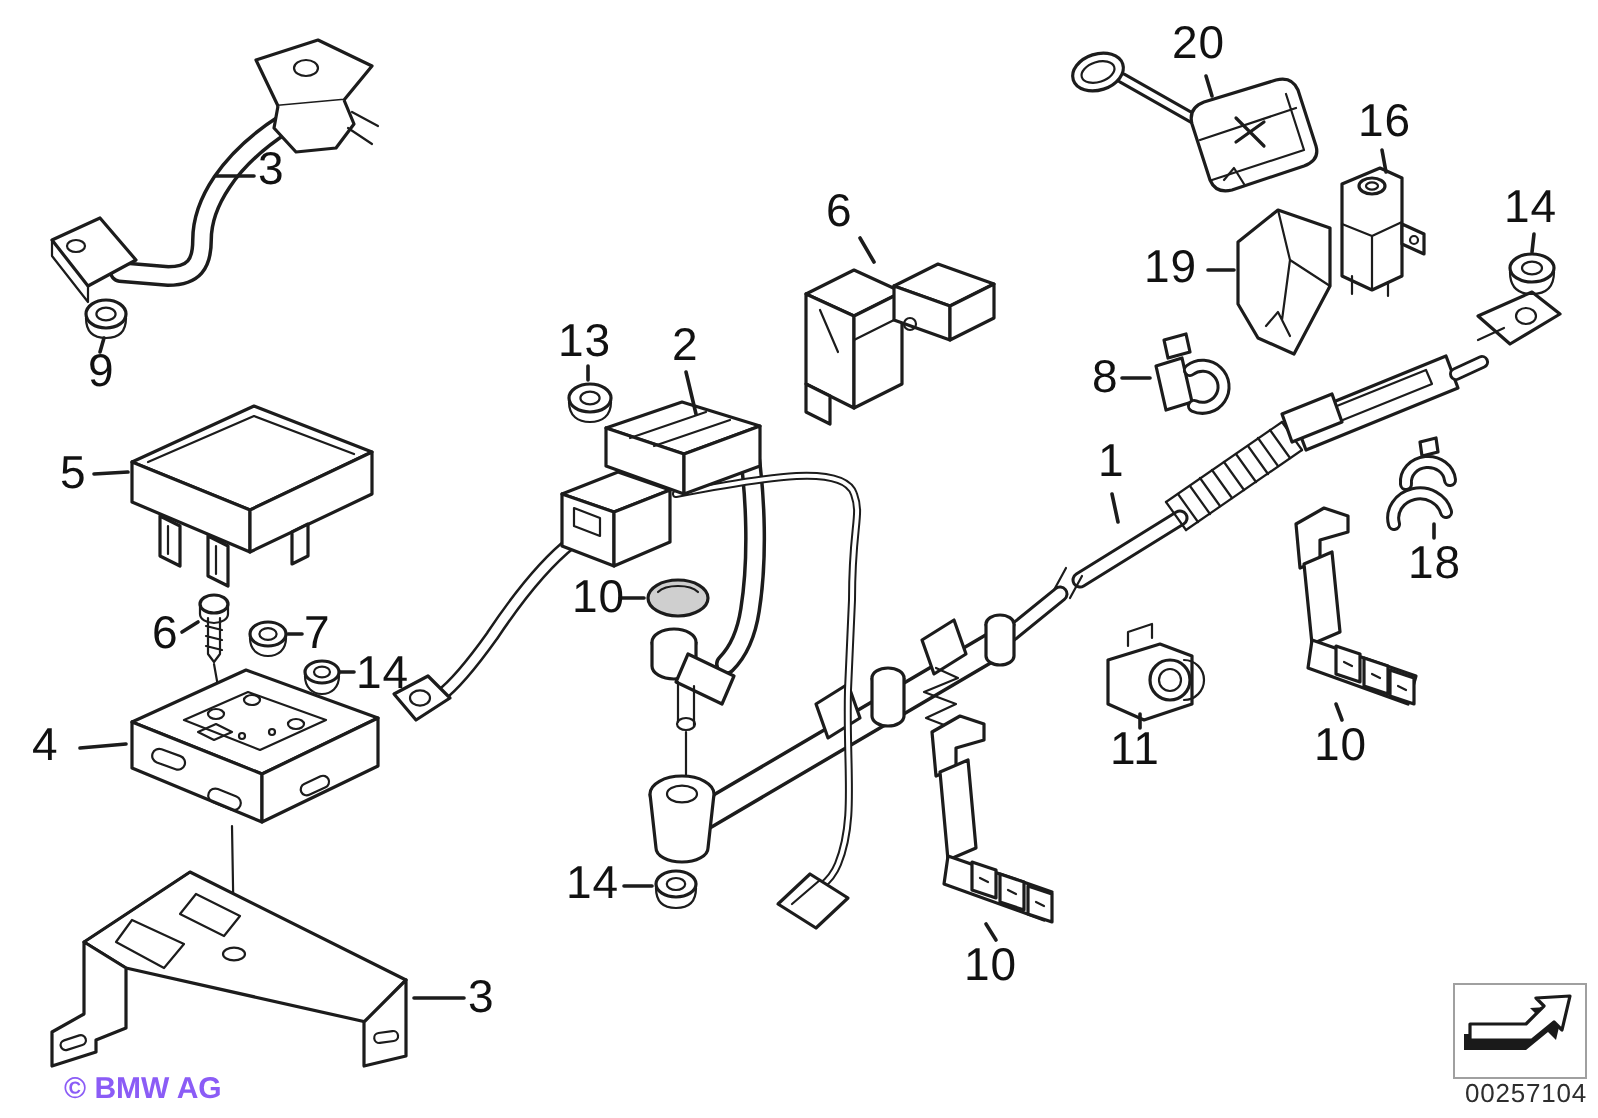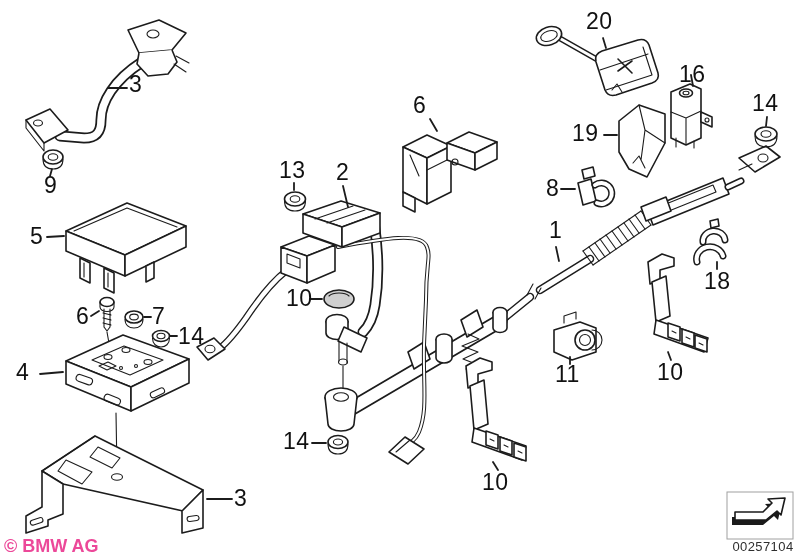--- a/index.html
+++ b/index.html
@@ -6,21 +6,21 @@
   .stage{
     position:relative;width:799px;height:559px;background:#ffffff;overflow:hidden;
     font-family:"Liberation Sans", sans-serif;
   }
   .stage svg{position:absolute;left:0;top:0;}
   .callout{
     position:absolute;font-weight:normal;font-size:23px;line-height:1;
     color:#111111;letter-spacing:0.5px;white-space:nowrap;
   }
   .copyright{
-    position:absolute;left:4px;top:536px;font-size:18px;font-weight:bold;color:#ec4899;
+    position:absolute;left:32px;top:536px;font-size:15px;font-weight:bold;color:#8b5cf6;
   }
   .imgno{
     position:absolute;left:731px;top:539px;width:64px;text-align:center;
     font-size:13px;color:#2e2e2e;letter-spacing:0.4px;
   }
   
   .ln{fill:none;stroke:#1c1c1c;stroke-width:1.6;stroke-linejoin:round;stroke-linecap:round;}
   .lt{fill:none;stroke:#1c1c1c;stroke-width:1.1;stroke-linejoin:round;stroke-linecap:round;}
   .fw{fill:#ffffff;stroke:#1c1c1c;stroke-width:1.6;stroke-linejoin:round;}
   .fg{fill:#cfcfcf;stroke:#1c1c1c;stroke-width:1.6;}
@@ -328,21 +328,21 @@
   <div class="callout" style="left:152px;top:305px">7</div>
   <div class="callout" style="left:178px;top:325px">14</div>
   <div class="callout" style="left:16px;top:361px">4</div>
   <div class="callout" style="left:234px;top:487px">3</div>
   <div class="callout" style="left:279px;top:159px">13</div>
   <div class="callout" style="left:336px;top:161px">2</div>
   <div class="callout" style="left:286px;top:287px">10</div>
   <div class="callout" style="left:283px;top:430px">14</div>
   <div class="callout" style="left:413px;top:94px">6</div>
   <div class="callout" style="left:586px;top:10px">20</div>
-  <div class="callout" style="left:679px;top:63px">16</div>
+  <div class="callout" style="left:679px;top:49px">16</div>
   <div class="callout" style="left:752px;top:92px">14</div>
   <div class="callout" style="left:572px;top:122px">19</div>
   <div class="callout" style="left:546px;top:177px">8</div>
   <div class="callout" style="left:549px;top:219px">1</div>
   <div class="callout" style="left:555px;top:363px">11</div>
   <div class="callout" style="left:482px;top:471px">10</div>
   <div class="callout" style="left:657px;top:361px">10</div>
   <div class="callout" style="left:704px;top:270px">18</div>
 
   <div class="copyright">© BMW AG</div>

